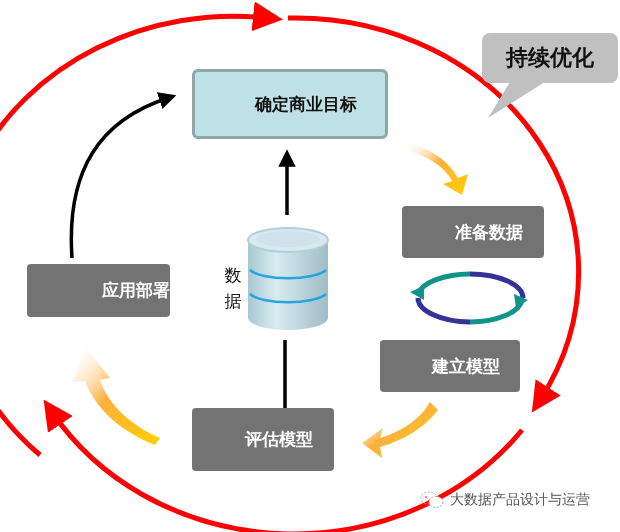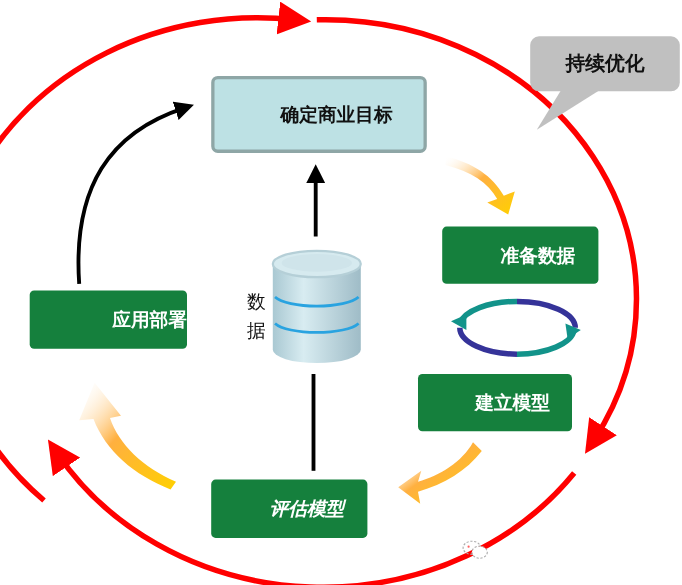--- a/index.html
+++ b/index.html
@@ -1,25 +1,25 @@
 <!DOCTYPE html>
 <html><head>
 <meta charset="utf-8">
 <style>
   html, body { margin:0; padding:0; background:#ffffff; }
   body { width:620px; height:532px; position:relative; overflow:hidden;
          font-family:"DejaVu Sans", "Liberation Sans", sans-serif; }
   #stage { position:absolute; left:0; top:0; width:620px; height:532px; }
   .box { position:absolute; display:flex; align-items:center; justify-content:center;
          font-weight:bold; font-size:17px; border-radius:4px; box-sizing:border-box;padding-left:32px; }
-  .step { background:#15803d; color:#ffffff; }
+  .step { background:#737373; color:#ffffff; }
   .goal { background:#bde1e4; color:#111; border:3px solid #8ea6a6; border-radius:6px; font-size:17px; }
   .bubble { position:absolute; left:482px; top:33px; width:136px; height:50px; background:#c0c0c0;
             border-radius:8px; display:flex; align-items:center; justify-content:center;
-            font-weight:bold; font-size:18px; color:#111; }
+            font-weight:bold; font-size:22px; color:#111; }
   .db-label { position:absolute; left:222px; top:262px; width:22px; font-size:17px; color:#111;
               line-height:26px; text-align:center; }
   .watermark { position:absolute; left:420px; top:491px; font-size:14px; color:#555;
                display:flex; align-items:center; gap:6px; }
   .wm-icon { width:24px; height:18px; }
 </style>
 </head>
 <body>
 
 <svg id="stage" viewBox="0 0 620 532" xmlns="http://www.w3.org/2000/svg">
@@ -92,33 +92,34 @@
 </div>
 
 <div class="box step" style="left:402px;top:206px;width:142px;height:52px;">
   <span>准备数据</span>
 </div>
 
 <div class="box step" style="left:380px;top:340px;width:140px;height:52px;">
   <span>建立模型</span>
 </div>
 
-<div class="box step" style="left:192px;top:436px;width:142px;height:53px;font-style:italic;">
+<div class="box step" style="left:192px;top:408px;width:142px;height:63px;">
   <span>评估模型</span>
 </div>
 
 <div class="box step" style="left:27px;top:264px;width:143px;height:53px;justify-content:flex-end;">
   <span>应用部署</span>
 </div>
 
 <div class="bubble">
   <span>持续优化</span>
 </div>
 
 <div class="db-label">数<br>据</div>
 
 <div class="watermark">
   <svg class="wm-icon" viewBox="0 0 24 18">
     <ellipse cx="9" cy="7" rx="8" ry="6" fill="none" stroke="#aaa" stroke-width="1" stroke-dasharray="2,1.5"></ellipse>
     <ellipse cx="16" cy="11" rx="7" ry="5.5" fill="#fff" stroke="#aaa" stroke-width="1" stroke-dasharray="2,1.5"></ellipse>
     <circle cx="6" cy="6" r="1" fill="#ff6060"></circle>
   </svg>
+  <span>大数据产品设计与运营</span>
 </div>
 
 </body></html>

